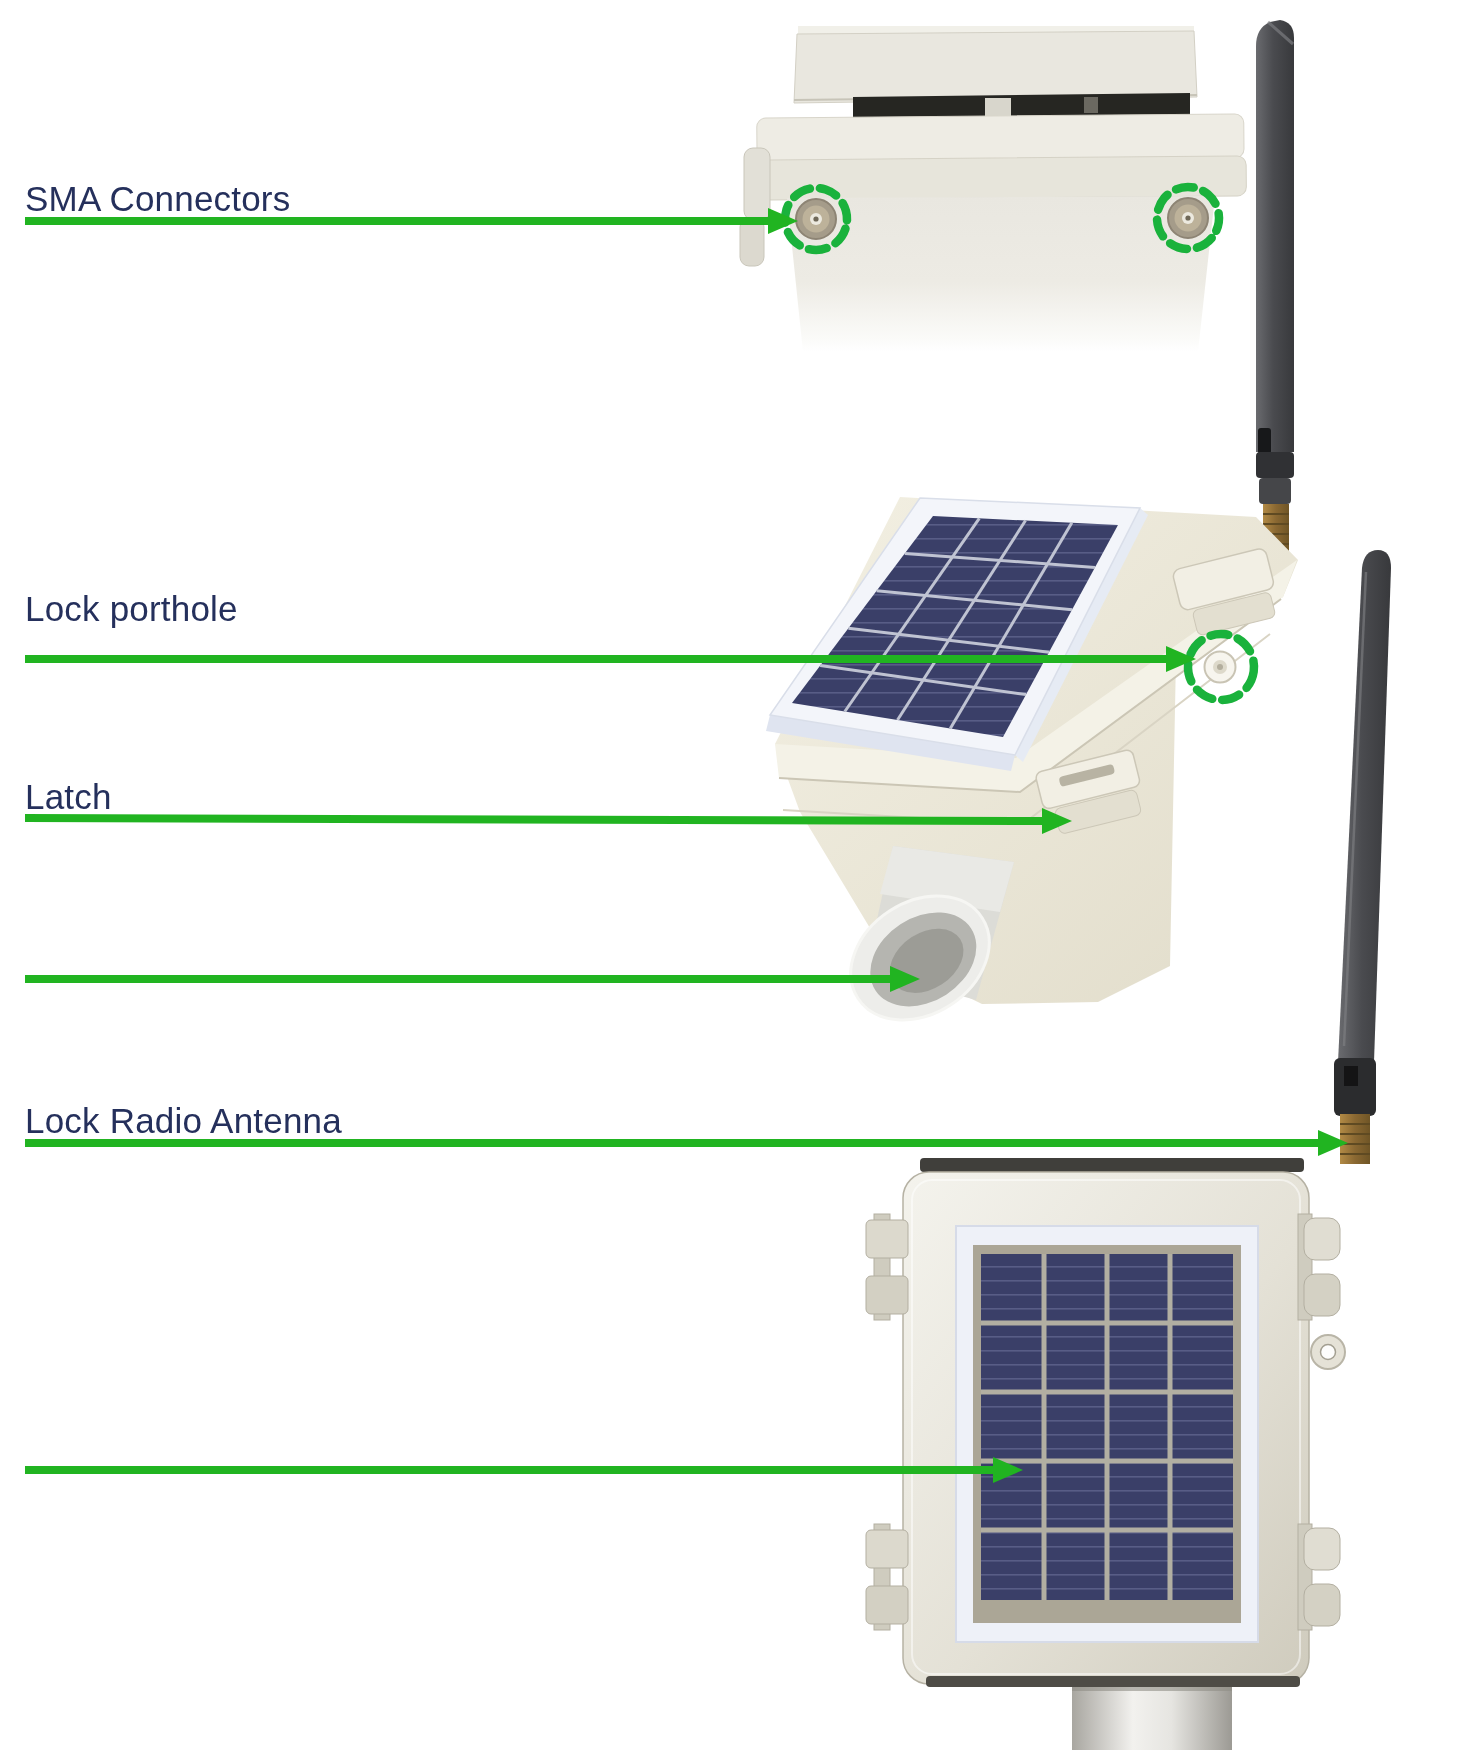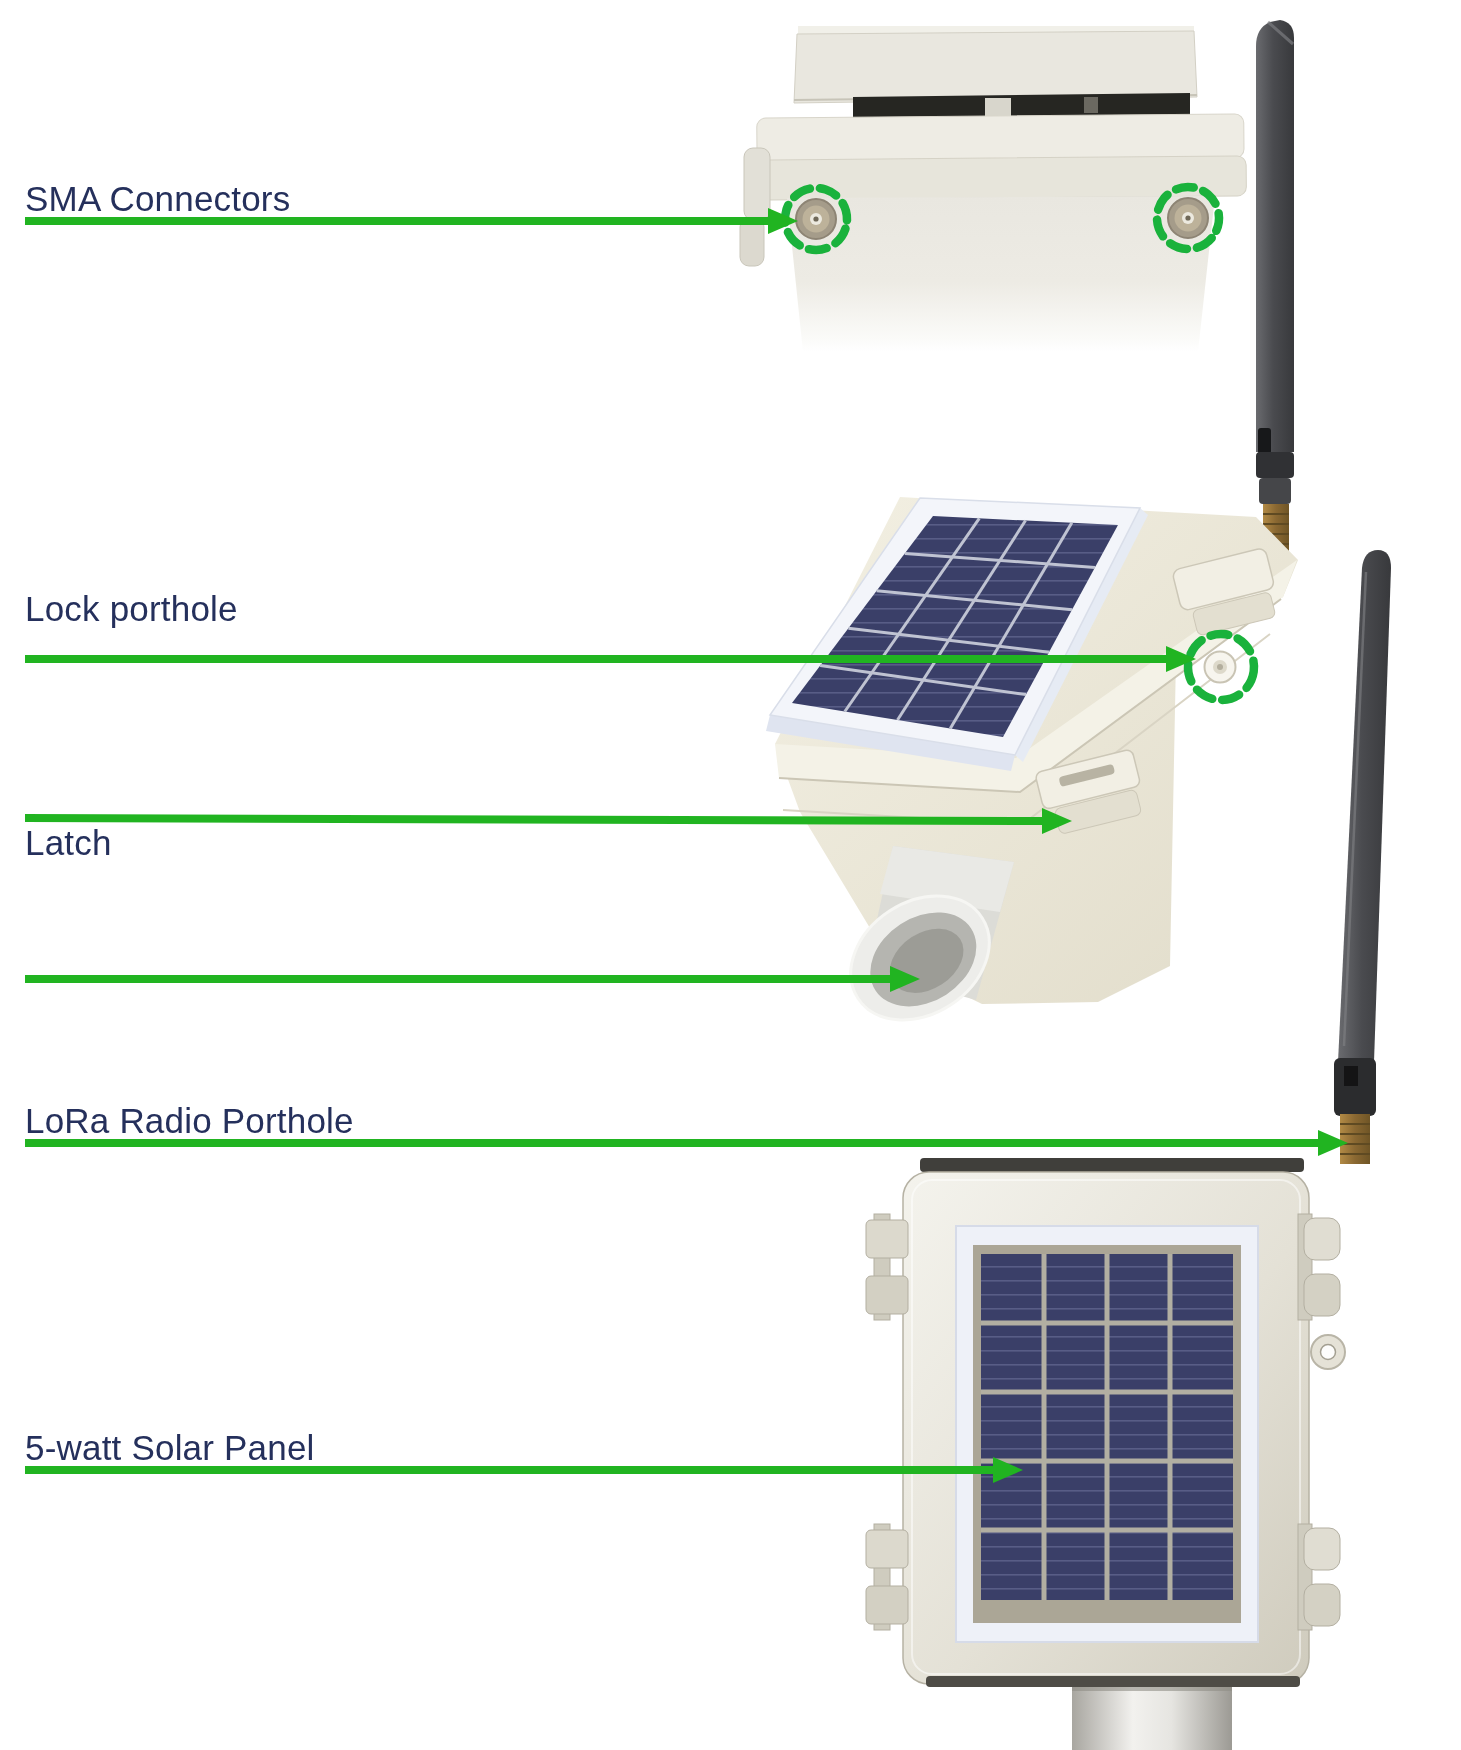--- a/index.html
+++ b/index.html
@@ -255,17 +255,16 @@
     <line class="arrow-line" x1="25" y1="1143" x2="1322" y2="1143"></line>
     <polygon class="arrow-head" points="1348,1143 1318,1130 1318,1156"></polygon>
 
     <line class="arrow-line" x1="25" y1="1470" x2="997" y2="1470"></line>
     <polygon class="arrow-head" points="1023,1470 993,1457 993,1483"></polygon>
   </g>
 </svg>
 
 <div class="callout-label" style="top:180px">SMA Connectors</div>
 <div class="callout-label" style="top:590px">Lock porthole</div>
-<div class="callout-label" style="top:824px">Latch</div>
-<div class="callout-label" style="top:1102px">LoRa Radio Porthole</div>
-<div class="callout-label" style="top:1429px">5-watt Solar Panel</div>
+<div class="callout-label" style="top:778px">Latch</div>
+<div class="callout-label" style="top:1102px">Lock Radio Antenna</div>
 
 </div>
 
 </body></html>

